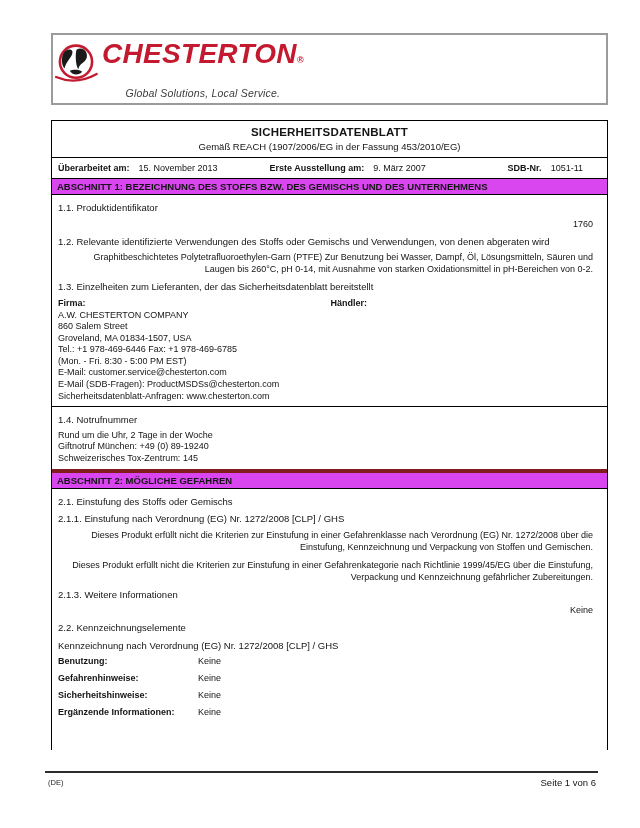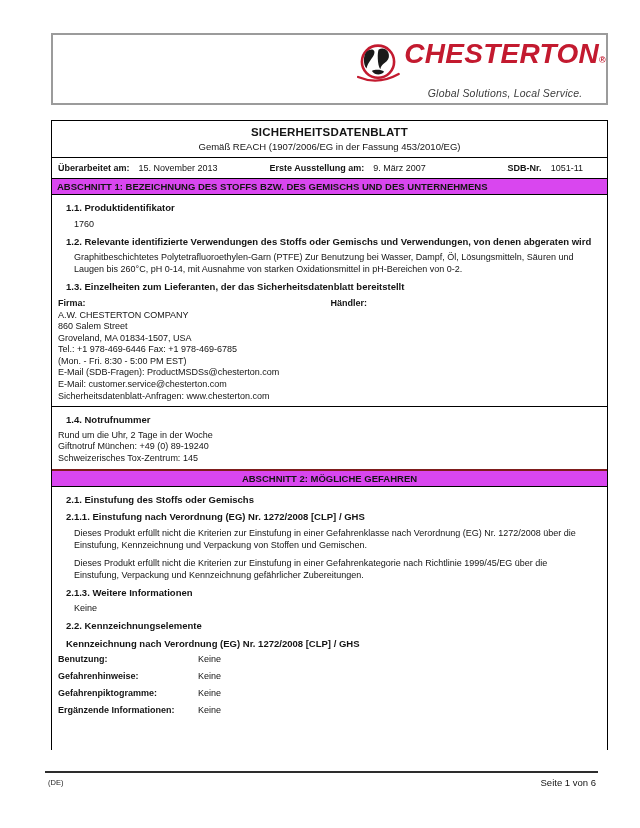--- a/index.html
+++ b/index.html
@@ -4,21 +4,21 @@
 <style>
   html,body { margin:0; padding:0; }
   body {
     width:640px; height:828px; background:#ffffff; position:relative;
     font-family:"Liberation Sans","DejaVu Sans",sans-serif; color:#141414;
     -webkit-font-smoothing:antialiased;
   }
   .logo-box {
     position:absolute; left:51px; top:33px; width:557px; height:72px;
     border:2px solid #9b9b9b; box-sizing:border-box;
-    display:flex; align-items:center; justify-content:flex-end; background:#fff;
+    display:flex; align-items:center; justify-content:flex-start; background:#fff;
   }
   .logo { display:flex; align-items:flex-start; }
   .globe { margin-right:3px; margin-top:1px; }
   .logo-text-wrap { display:flex; flex-direction:column; }
   .brand {
     color:#c31a2f; font-weight:bold; font-style:italic; font-size:28px;
     line-height:28px; letter-spacing:0.3px; white-space:nowrap;
   }
   .brand .reg { font-size:9px; font-style:normal; vertical-align:baseline; }
   .tagline {
@@ -43,27 +43,27 @@
   .rev-row .lbl { font-weight:bold; }
   .rev-row .val { margin-left:9px; }
   .g2 { margin-left:52px; }
   .g3 { margin-left:auto; }
   .g3v { margin-left:11px; margin-right:14px; }
 
   .bar {
     background:#d946ef; font-weight:bold; font-size:9.5px;
     padding:2px 5px; border-bottom:1px solid #000; line-height:11px;
   }
-  .bar.topline { border-top:2px solid #7f1d1d;text-align:center; }
+  .bar.topline { border-top:4px solid #7f1d1d; }
 
   .pad { padding:1px 6px 4px; }
   .pad.rule-above { border-top:1px solid #000; }
 
-  .h { font-weight:bold; font-size:9.5px; margin:6px 8px 4px; line-height:11.5px; }
-  .p { margin:4px 16px 6px; line-height:12px; }
+  .h { font-weight:normal; font-size:9.5px; margin:6px 0 4px; line-height:11.5px; }
+  .p { margin:4px 8px 6px; line-height:12px;text-align:right; }
 
   .cols { display:flex; margin-top:2px; }
   .col-l { width:50%; }
   .col-r { width:50%; padding-left:2px; }
   .col-h { font-weight:bold; margin-bottom:1px; }
   .addr div, .emg div { line-height:11.6px; }
 
   .kv { display:flex; margin:4px 0 5px; }
   .kv .k { width:140px; font-weight:bold; flex:none; }
   .kv .v {}
@@ -121,22 +121,22 @@
     <div class="h">1.3. Einzelheiten zum Lieferanten, der das Sicherheitsdatenblatt bereitstellt</div>
     <div class="cols">
       <div class="col-l">
         <div class="col-h">Firma:</div>
         <div class="addr">
           <div>A.W. CHESTERTON COMPANY</div>
           <div>860 Salem Street</div>
           <div>Groveland, MA 01834-1507,  USA</div>
           <div>Tel.:  +1 978-469-6446    Fax:  +1 978-469-6785</div>
           <div>(Mon. - Fri. 8:30 - 5:00 PM EST)</div>
+          <div>E-Mail: customer.service@chesterton.com</div>
           <div>E-Mail (SDB-Fragen): ProductMSDSs@chesterton.com</div>
-          <div>E-Mail: customer.service@chesterton.com</div>
           <div>Sicherheitsdatenblatt-Anfragen: www.chesterton.com</div>
         </div>
       </div>
       <div class="col-r">
         <div class="col-h">Händler:</div>
       </div>
     </div>
   </div>
 
   <div class="pad rule-above">
@@ -166,21 +166,21 @@
 
     <div class="kv">
       <span class="k">Benutzung:</span>
       <span class="v">Keine</span>
     </div>
     <div class="kv">
       <span class="k">Gefahrenhinweise:</span>
       <span class="v">Keine</span>
     </div>
     <div class="kv">
-      <span class="k">Gefahrenpiktogramme:</span>
+      <span class="k">Sicherheitshinweise:</span>
       <span class="v">Keine</span>
     </div>
     <div class="kv">
       <span class="k">Ergänzende Informationen:</span>
       <span class="v">Keine</span>
     </div>
 
   </div>
 </div>
 

